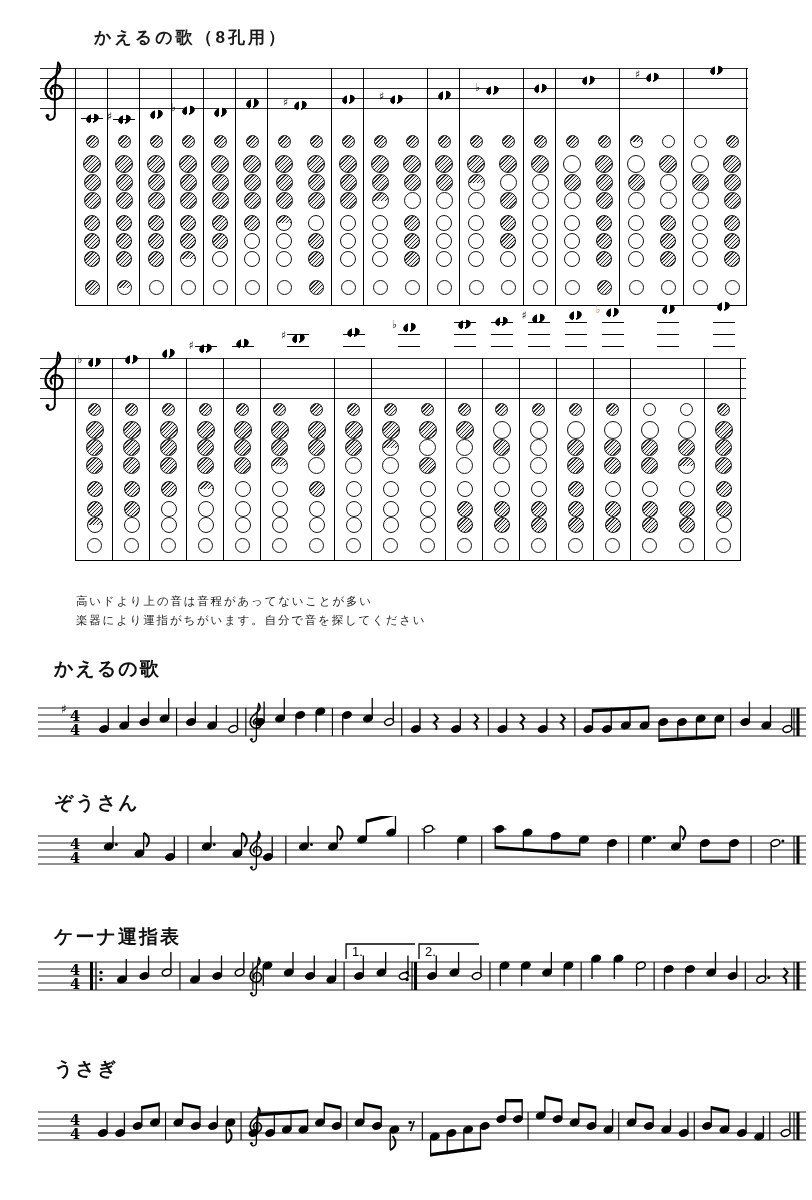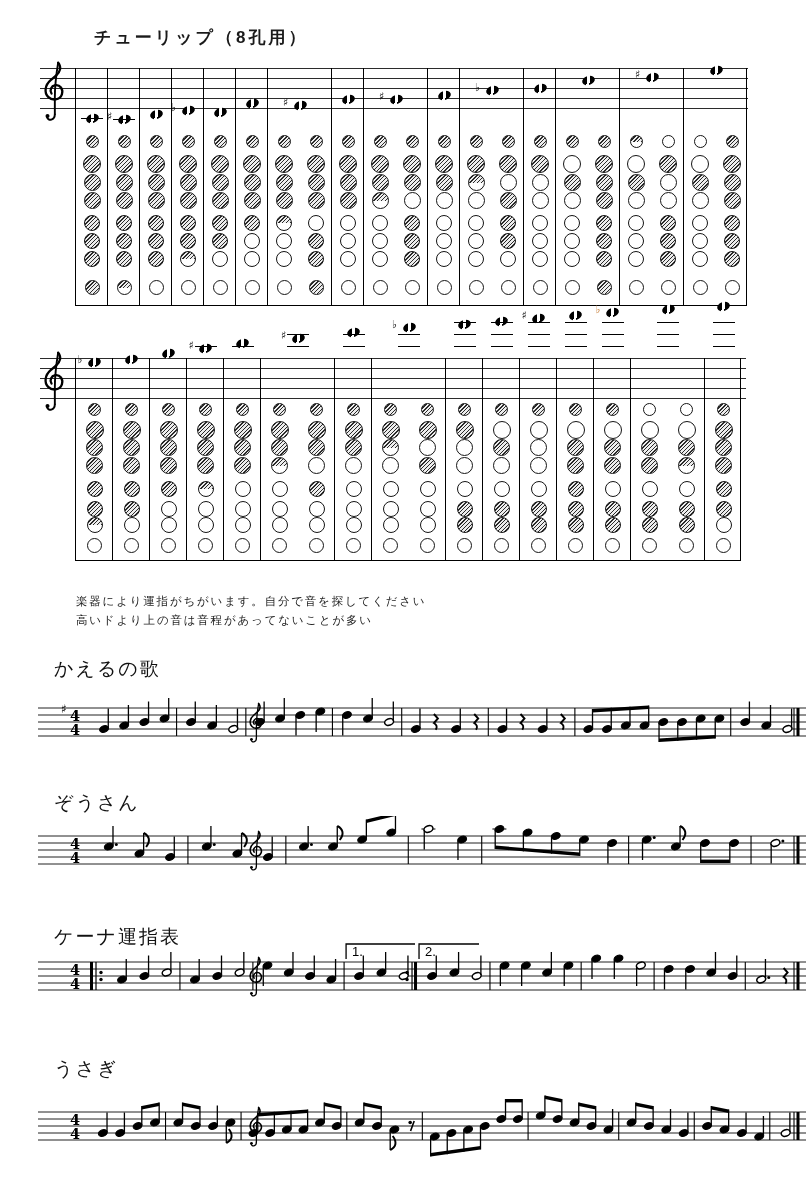--- a/index.html
+++ b/index.html
@@ -14,41 +14,41 @@
   .c{position:absolute;border-radius:50%;border:1px solid #151515;box-sizing:border-box;background:#fff;}
   .c.f{background-image:repeating-linear-gradient(135deg,#2a2a2a 0 1px,#ededed 1px 2.7px);}
   .c.hh{background-image:linear-gradient(to bottom,rgba(0,0,0,0) 0 52%,#fff 52% 100%),
         repeating-linear-gradient(135deg,#2a2a2a 0 1px,#ededed 1px 2.7px);}
   .nh{position:absolute;width:13px;height:9px;border-radius:50%;
       background:linear-gradient(115deg,#000 0 40%,#fff 40% 58%,#000 58% 100%);transform:rotate(-18deg);}
   .lg{position:absolute;height:1px;background:#000;width:22px;}
   .acc{position:absolute;font-family:"DejaVu Sans",sans-serif;font-size:11px;line-height:1;color:#111;}
   .notes{position:absolute;left:76px;top:592px;font-size:11.5px;letter-spacing:1.8px;line-height:19px;color:#222;}
   .songwrap{position:absolute;left:34px;}
-  .songtitle{position:absolute;left:20px;font-size:19px;font-weight:400;letter-spacing:2px;color:#111;white-space:nowrap;}
+  .songtitle{position:absolute;left:20px;font-size:19px;font-weight:700;letter-spacing:2px;color:#111;white-space:nowrap;}
   svg{display:block;}
 </style>
 </head>
 <body>
 
 <div class="page">
   <svg width="0" height="0" style="position:absolute">
     <defs>
       <symbol id="gclef" viewBox="0 0 30 84">
         <g fill="none" stroke="#000" stroke-linecap="round">
           <path stroke-width="2.8" d="M20 8 C24 13 23 19 17 24 L11 29 C4 35 3 44 8 49 C13 54 22 53 24.5 46 C26.5 40 22 34 16.5 35 C11.5 36 9.5 41 12 45"></path>
           <path stroke-width="2.3" d="M20 8 C18 20 16 34 16 50 L16 70"></path>
           <path stroke-width="2.3" d="M16 70 C16 77 8 79 6.5 73"></path>
           <circle cx="7.2" cy="72" r="2.4" fill="#000" stroke="none"></circle>
         </g>
       </symbol>
     </defs>
   </svg>
 
-  <div class="title">チューリップ（8孔用）</div>
+  <div class="title">かえるの歌（8孔用）</div>
 
   <div id="chart1" class="staffblock" style="left:40px;top:64px;width:708px;height:245px;">
       <div class="sl" style="top: 4px;"></div>
       <div class="sl" style="top: 14px;"></div>
       <div class="sl" style="top: 24px;"></div>
       <div class="sl" style="top: 34px;"></div>
       <div class="sl" style="top: 44px;"></div>
       <div style="position: absolute; left: 0px; top: -8px; width: 28px; height: 70px;">
         <svg width="28" height="70" viewBox="0 0 30 84">
           <use href="#gclef"></use>
@@ -511,22 +511,22 @@
           <div class="c" style="width: 15px; height: 15px; left: 11px; top: 179.5px;"></div>
           <div class="nh" style="left: 12px; top: -56.5px;"></div>
           <div class="lg" style="left: 7.5px; top: -12px;"></div>
           <div class="lg" style="left: 7.5px; top: -24px;"></div>
           <div class="lg" style="left: 7.5px; top: -36px;"></div>
         </div>
       </div>
     </div>
 
   <div class="notes">
+    <div>高いドより上の音は音程があってないことが多い</div>
     <div>楽器により運指がちがいます。自分で音を探してください</div>
-    <div>高いドより上の音は音程があってないことが多い</div>
   </div>
 
   <div id="songs">
       <div class="songwrap" style="top: 692px;">
         <div class="songtitle" style="top: -36px;">かえるの歌</div>
         <svg width="778" height="84" viewBox="0 0 778 84">
           <line x1="4" x2="772" y1="16" y2="16" stroke="#222" stroke-width="1"></line>
           <line x1="4" x2="772" y1="23" y2="23" stroke="#222" stroke-width="1"></line>
           <line x1="4" x2="772" y1="30" y2="30" stroke="#222" stroke-width="1"></line>
           <line x1="4" x2="772" y1="37" y2="37" stroke="#222" stroke-width="1"></line>

